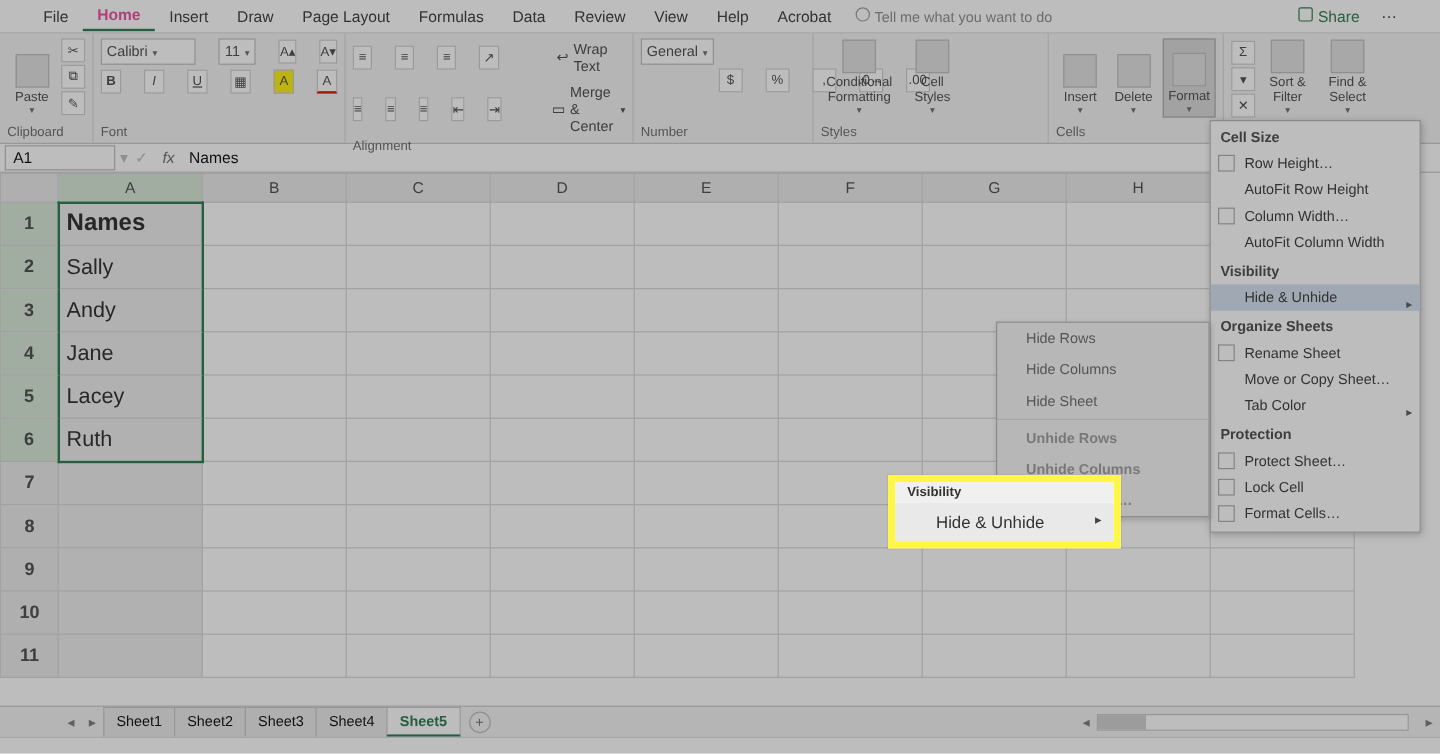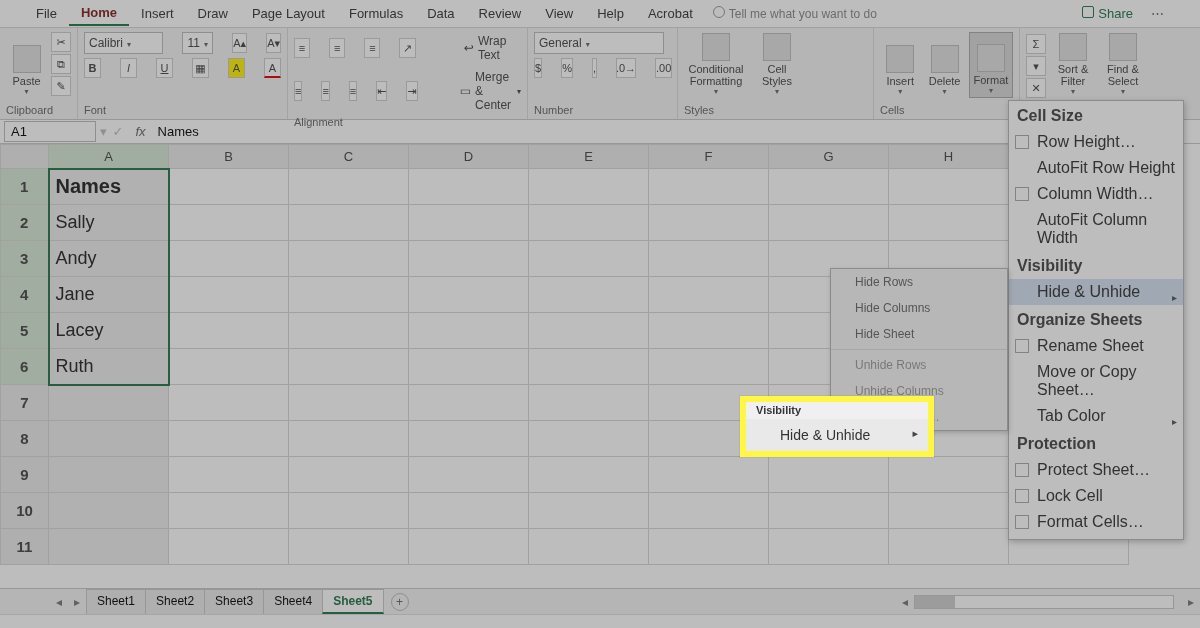--- a/index.html
+++ b/index.html
@@ -2,21 +2,21 @@
 <html><head>
 <meta charset="utf-8">
 <style>
   * { box-sizing: border-box; margin: 0; padding: 0; font-family: "Segoe UI", Arial, sans-serif; }
   body { width: 1200px; height: 628px; background: #fff; overflow: hidden; position: relative; }
   .dim-overlay { position: absolute; inset: 0; background: rgba(50,50,50,0.32); pointer-events: none; z-index: 40; }
 
   
   .ribbon-tabs { height: 28px; background: #fff; display: flex; align-items: center; padding: 0 24px; font-size: 13px; color: #333; border-bottom: 1px solid #d4d4d4; }
   .ribbon-tabs .tab { padding: 4px 12px; cursor: pointer; }
-  .ribbon-tabs .tab.active { color: #7f1d1d; border-bottom: 2px solid #217346; font-weight: 600; }
+  .ribbon-tabs .tab.active { color: #ec4899; border-bottom: 2px solid #217346; font-weight: 600; }
   .ribbon-tabs .spacer { flex: 1; }
   .ribbon-tabs .tellme { color: #888; font-size: 12px; padding: 0 8px; }
   .ribbon-tabs .share { color: #217346; font-size: 13px; padding: 0 6px; }
   .tellme-icon, .share-icon { display:inline-block; width:12px; height:12px; border:1px solid #999; border-radius:50%; margin-right:4px; position:relative; }
   .share-icon { border-color:#217346; border-radius:2px; }
 
   
   .ribbon { height: 92px; background: #f3f3f3; display: flex; border-bottom: 1px solid #c8c8c8; font-size: 11px; color: #444; }
   .rgroup { border-right: 1px solid #d9d9d9; display: flex; flex-direction: column; padding: 4px 6px 0 6px; }
   .rgroup .content { flex: 1; display: flex; align-items: flex-start; gap: 4px; }
@@ -61,31 +61,31 @@
   .sheetbar .navbtn { width:18px; text-align:center; color:#777; }
   .sheetTab { padding:4px 10px; border:1px solid #c8c8c8; border-bottom:none; background:#eaeaea; margin-right:-1px; }
   .sheetTab.active { background:#fff; color:#217346; font-weight:600; border-bottom:2px solid #217346;}
   .addsheet { margin-left:8px; width:18px; height:18px; border:1px solid #bbb; border-radius:50%; text-align:center; line-height:16px; color:#666;}
   .sheetbar .spacer{flex:1;}
   .sheetbar .scroll { width:260px; height:14px; border:1px solid #c8c8c8; background:#fff; margin-right:8px; position:relative;}
   .sheetbar .scroll .thumb{position:absolute; left:0; top:0; bottom:0; width:40px; background:#cfcfcf;}
   .statusbar{position:absolute; bottom:0; left:0; right:0; height:14px; background:#fff; border-top:1px solid #ddd;}
 
   
-  .menu { position:absolute; top:100px; right:16px; width:176px; background:#fff; border:1px solid #b6b6b6; box-shadow:1px 2px 6px rgba(0,0,0,0.25); font-size:16px; color:#333; z-index:10; padding-bottom:4px;}
+  .menu { position:absolute; top:100px; right:16px; width:176px; background:#fff; border:1px solid #b6b6b6; box-shadow:1px 2px 6px rgba(0,0,0,0.25); font-size:12px; color:#333; z-index:10; padding-bottom:4px;}
   .menu .mhdr { font-weight:bold; padding:6px 8px 4px; color:#444; }
   .menu .mitem { display:flex; align-items:center; padding:4px 8px 4px 28px; position:relative; cursor:pointer; }
   .menu .mitem:hover, .menu .mitem.hover { background:#d5e1f2; }
   .menu .mitem .micon { position:absolute; left:6px; width:14px; height:14px; border:1px solid #aaa; }
   .menu .mitem .sub:after{ content:"▸"; position:absolute; right:6px; font-size:10px; color:#555; }
 
   
   .submenu { position:absolute; top:268px; left:830px; width:178px; background:#f7f7f7; border:1px solid #b6b6b6; box-shadow:1px 2px 5px rgba(0,0,0,0.2); font-size:12px; color:#666; z-index:10; }
   .submenu .sitem { padding:6px 26px 6px 24px; }
-  .submenu .disabled { color:#9a9a9a; }
+  .submenu .disabled { color:#9a9a9a;font-weight:bold; }
   .submenu hr{border:none; border-top:1px solid #ddd; margin:2px 0;}
 
   
   .callout { position:absolute; left:740px; top:396px; width:194px; background:#fff; border:6px solid #fff645; z-index:50; box-shadow:0 0 0 1px rgba(0,0,0,0.05);}
   .callout .chdr { font-weight:bold; font-size:11px; padding:2px 8px 3px 10px; color:#333; background:#f0f0f0;}
   .callout .citem { padding:8px 8px 8px 34px; font-size:14px; background:#e9e9e9; position:relative; color:#333;}
   .callout .citem .sub:after{ content:"▸"; position:absolute; right:10px; font-size:11px; color:#444; }
 
   svg.pointer { position:absolute; z-index:50; pointer-events:none; }
 
@@ -180,21 +180,21 @@
             <span>▭</span>
             <span>Merge &amp; Center</span>
             <span style="font-size:8px;margin-left:2px">▾</span>
           </div>
       </div>
     </div>
     <div class="label">Alignment</div>
   </div>
 
   <div class="rgroup" style="width:150px">
-    <div class="content" style="flex-direction:column; gap:4px; align-items:stretch">
+    <div class="content" style="gap:4px; align-items:stretch">
       <div class="combo" style="width:130px">
           <span>General</span>
           <span class="dd"></span>
         </div>
       <div class="smallrow">
         <div class="smallbtn">$</div>
         <div class="smallbtn">%</div>
         <div class="smallbtn">,</div>
         <div class="smallbtn">.0→</div>
         <div class="smallbtn">.00</div>

